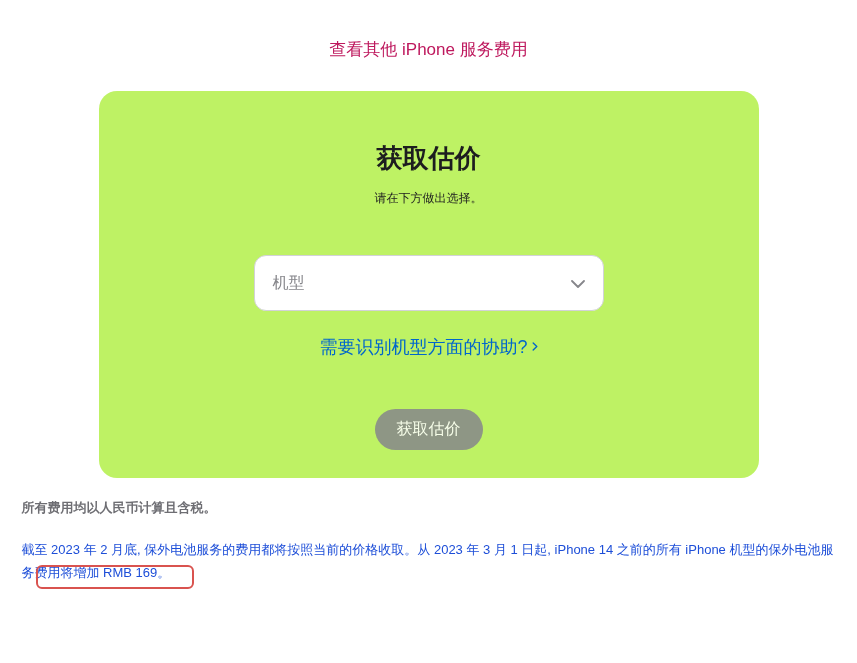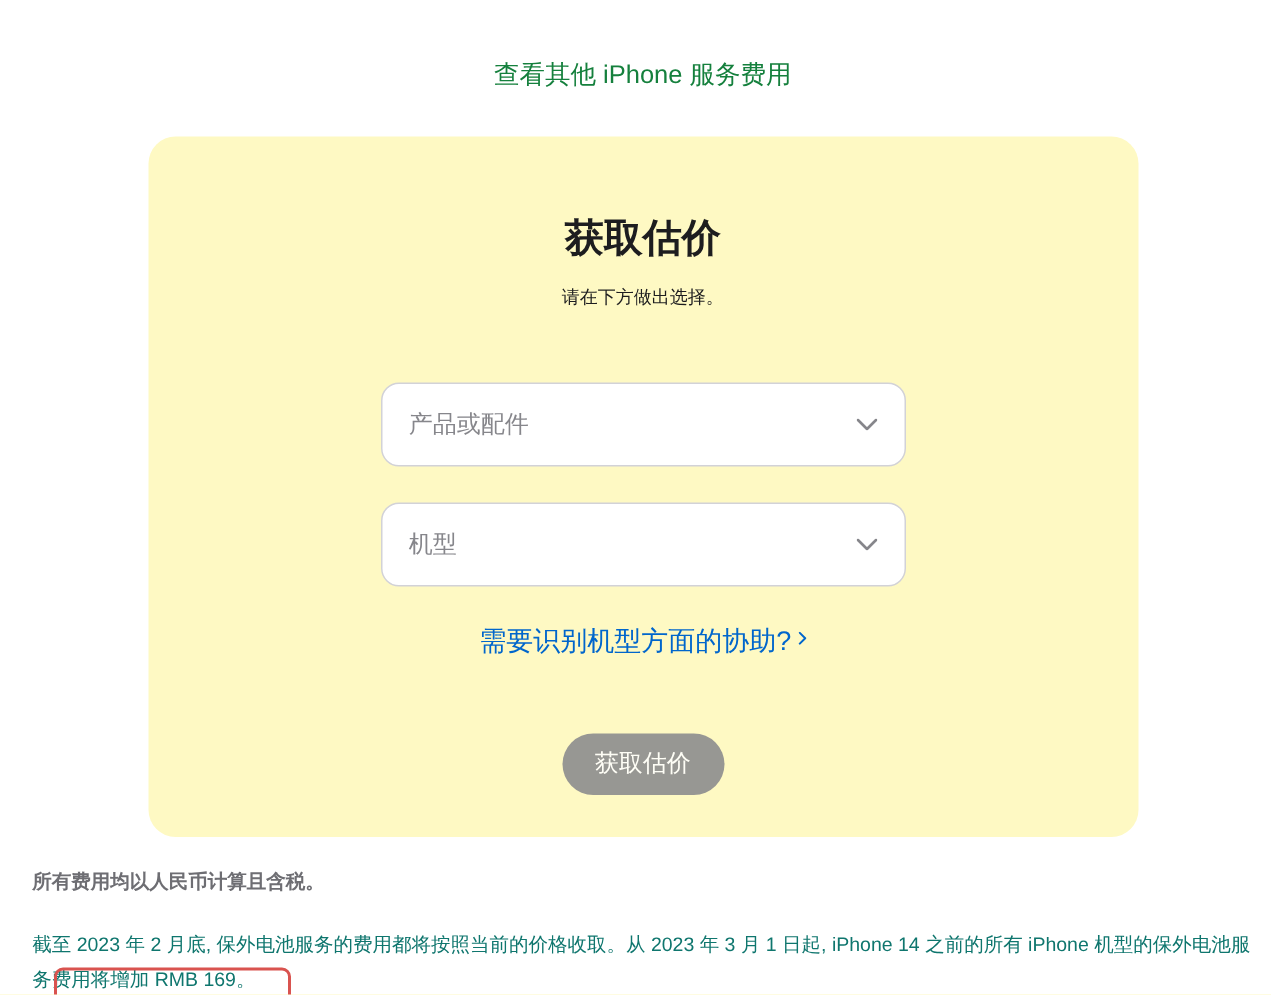--- a/index.html
+++ b/index.html
@@ -13,26 +13,26 @@
       width: 857px;
       height: 663px;
       position: relative;
     }
     .top-link {
       text-align: center;
       padding-top: 38px;
       padding-bottom: 30px;
     }
     .top-link a {
-      color: #15803d;
+      color: #be185d;
       text-decoration: none;
       font-size: 17px;
     }
     .card {
-      background: #fef9c3;
+      background: #bef264;
       border-radius: 18px;
       width: 660px;
       margin: 0 auto;
       padding: 50px 40px 28px 40px;
       text-align: center;
     }
     .card-title {
       font-size: 26px;
       font-weight: 600;
       color: #1d1d1f;
@@ -92,21 +92,21 @@
       padding: 0 8px;
     }
     .footer-text1 {
       color: #6e6e73;
       font-size: 13px;
       margin-bottom: 20px;
       line-height: 1.5;
       font-weight: bold;
     }
     .footer-text2 {
-      color: #0f766e;
+      color: #1d4ed8;
       font-size: 13px;
       line-height: 1.8;
       position: relative;
     }
     .highlight-box {
       position: absolute;
       border: 2px solid #d9534f;
       border-radius: 6px;
       left: 14px;
       bottom: -5px;
@@ -119,28 +119,20 @@
 <body>
 
 <div class="top-link">
   <a href="#">查看其他 iPhone 服务费用</a>
 </div>
 
 <div class="card">
   <div class="card-title">获取估价</div>
   <div class="card-subtitle">请在下方做出选择。</div>
 
-  <div class="dropdown">
-    <span class="dropdown-label">产品或配件</span>
-    <span class="chevron-down">
-      <svg width="14" height="8" viewBox="0 0 14 8" fill="none">
-        <path d="M1 1L7 7L13 1" stroke="#86868b" stroke-width="1.8" stroke-linecap="round" stroke-linejoin="round"></path>
-      </svg>
-    </span>
-  </div>
 
   <div class="dropdown">
     <span class="dropdown-label">机型</span>
     <span class="chevron-down">
       <svg width="14" height="8" viewBox="0 0 14 8" fill="none">
         <path d="M1 1L7 7L13 1" stroke="#86868b" stroke-width="1.8" stroke-linecap="round" stroke-linejoin="round"></path>
       </svg>
     </span>
   </div>
 

